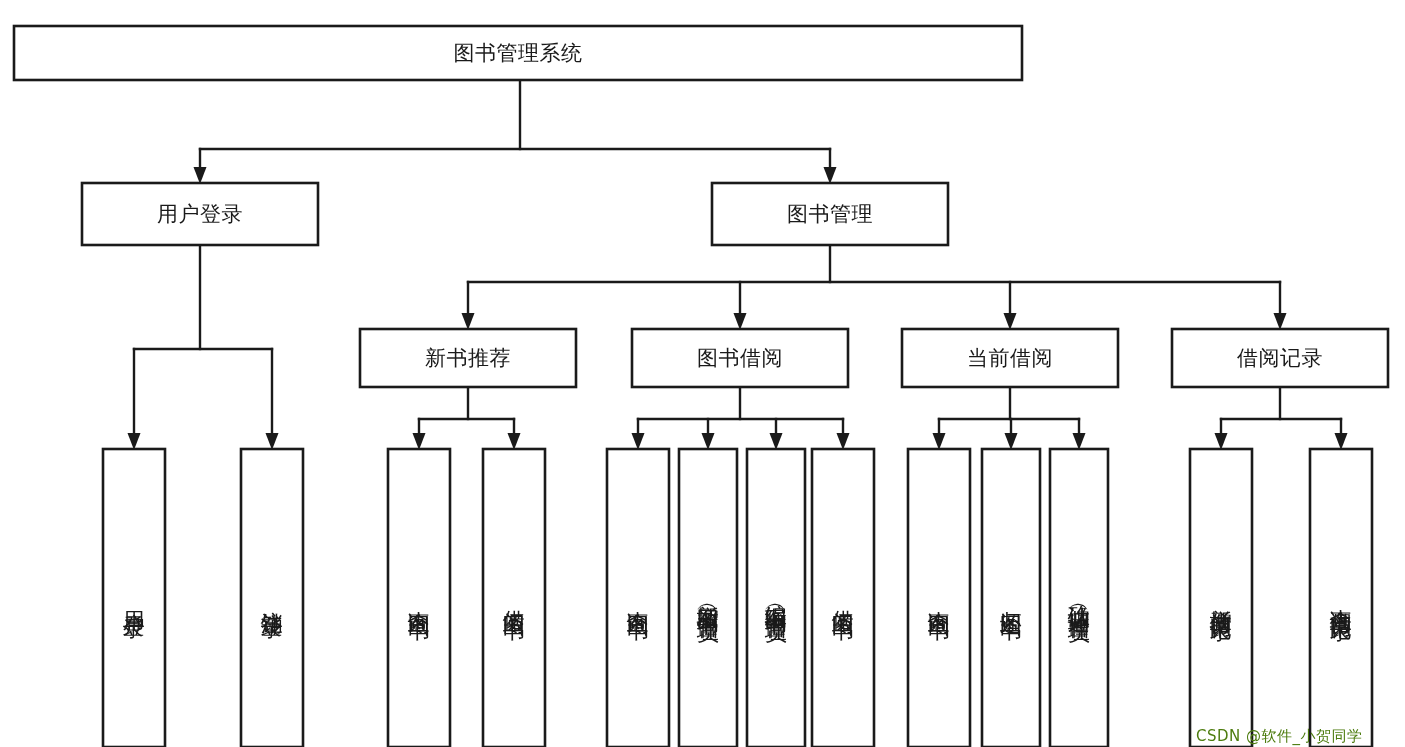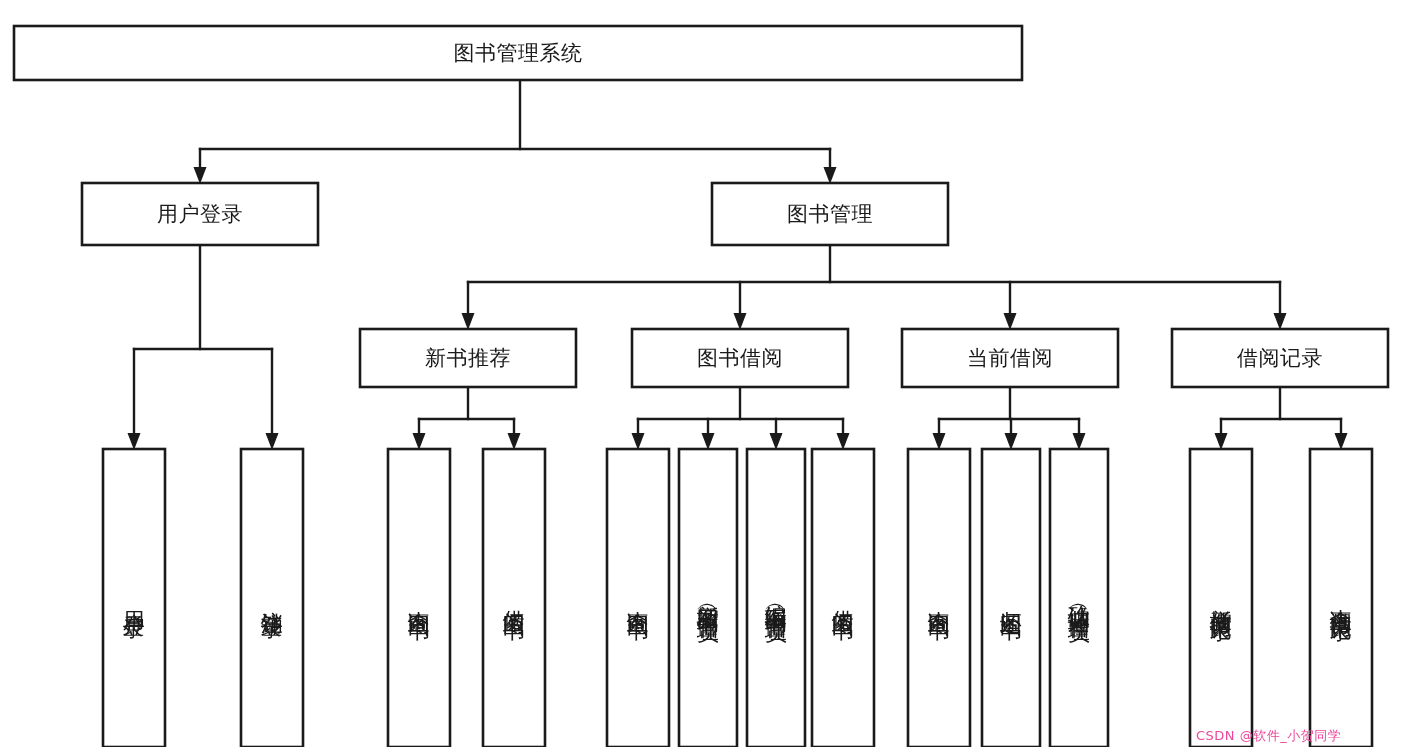--- a/index.html
+++ b/index.html
@@ -61,22 +61,22 @@
     line-height: 1.06;
     color: #1a1a1a;
     letter-spacing: 2.5px;
     text-align: center;
     white-space: nowrap;
     pointer-events: none;
   }
   .watermark {
     position: absolute;
     font-family: "DejaVu Sans", "Liberation Sans", sans-serif;
-    font-size: 13px;
-    color: #ec4899;
+    font-size: 15px;
+    color: #4d7c0f;
     white-space: nowrap;
     letter-spacing: 0.5px;
   }
 </style>
 </head>
 <body>
 
 <div id="diagram-root">
   <svg id="flow-svg" viewBox="0 0 1405 747" xmlns="http://www.w3.org/2000/svg">
     <g id="connectors-layer">

